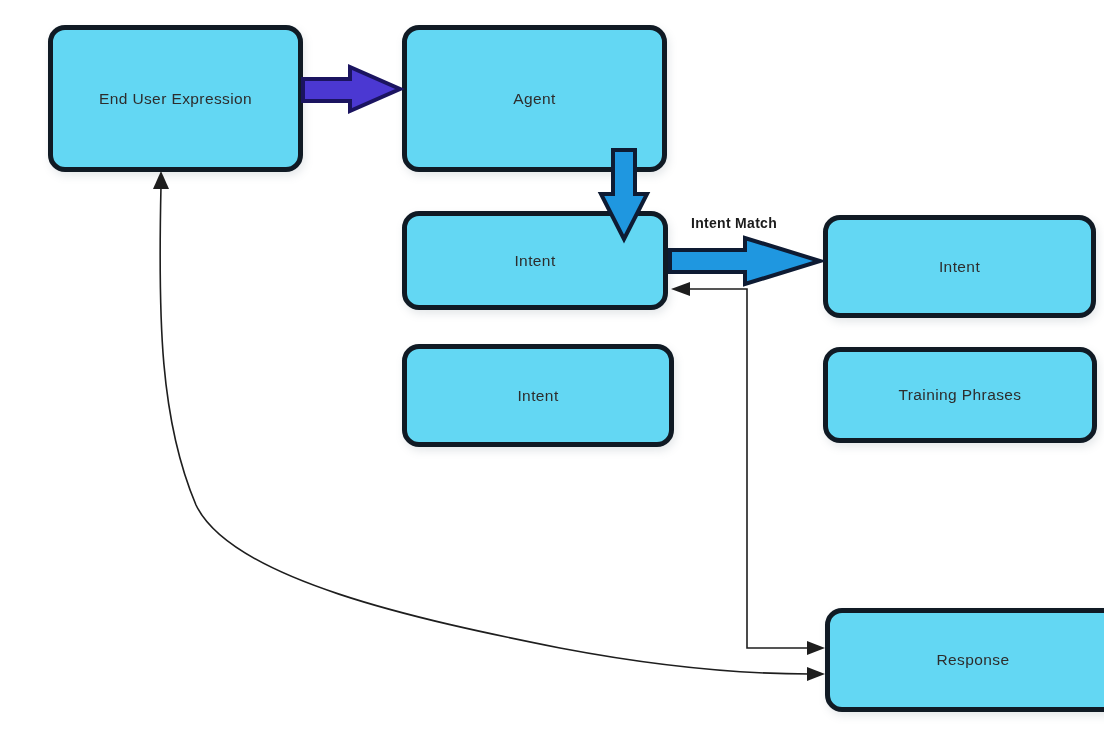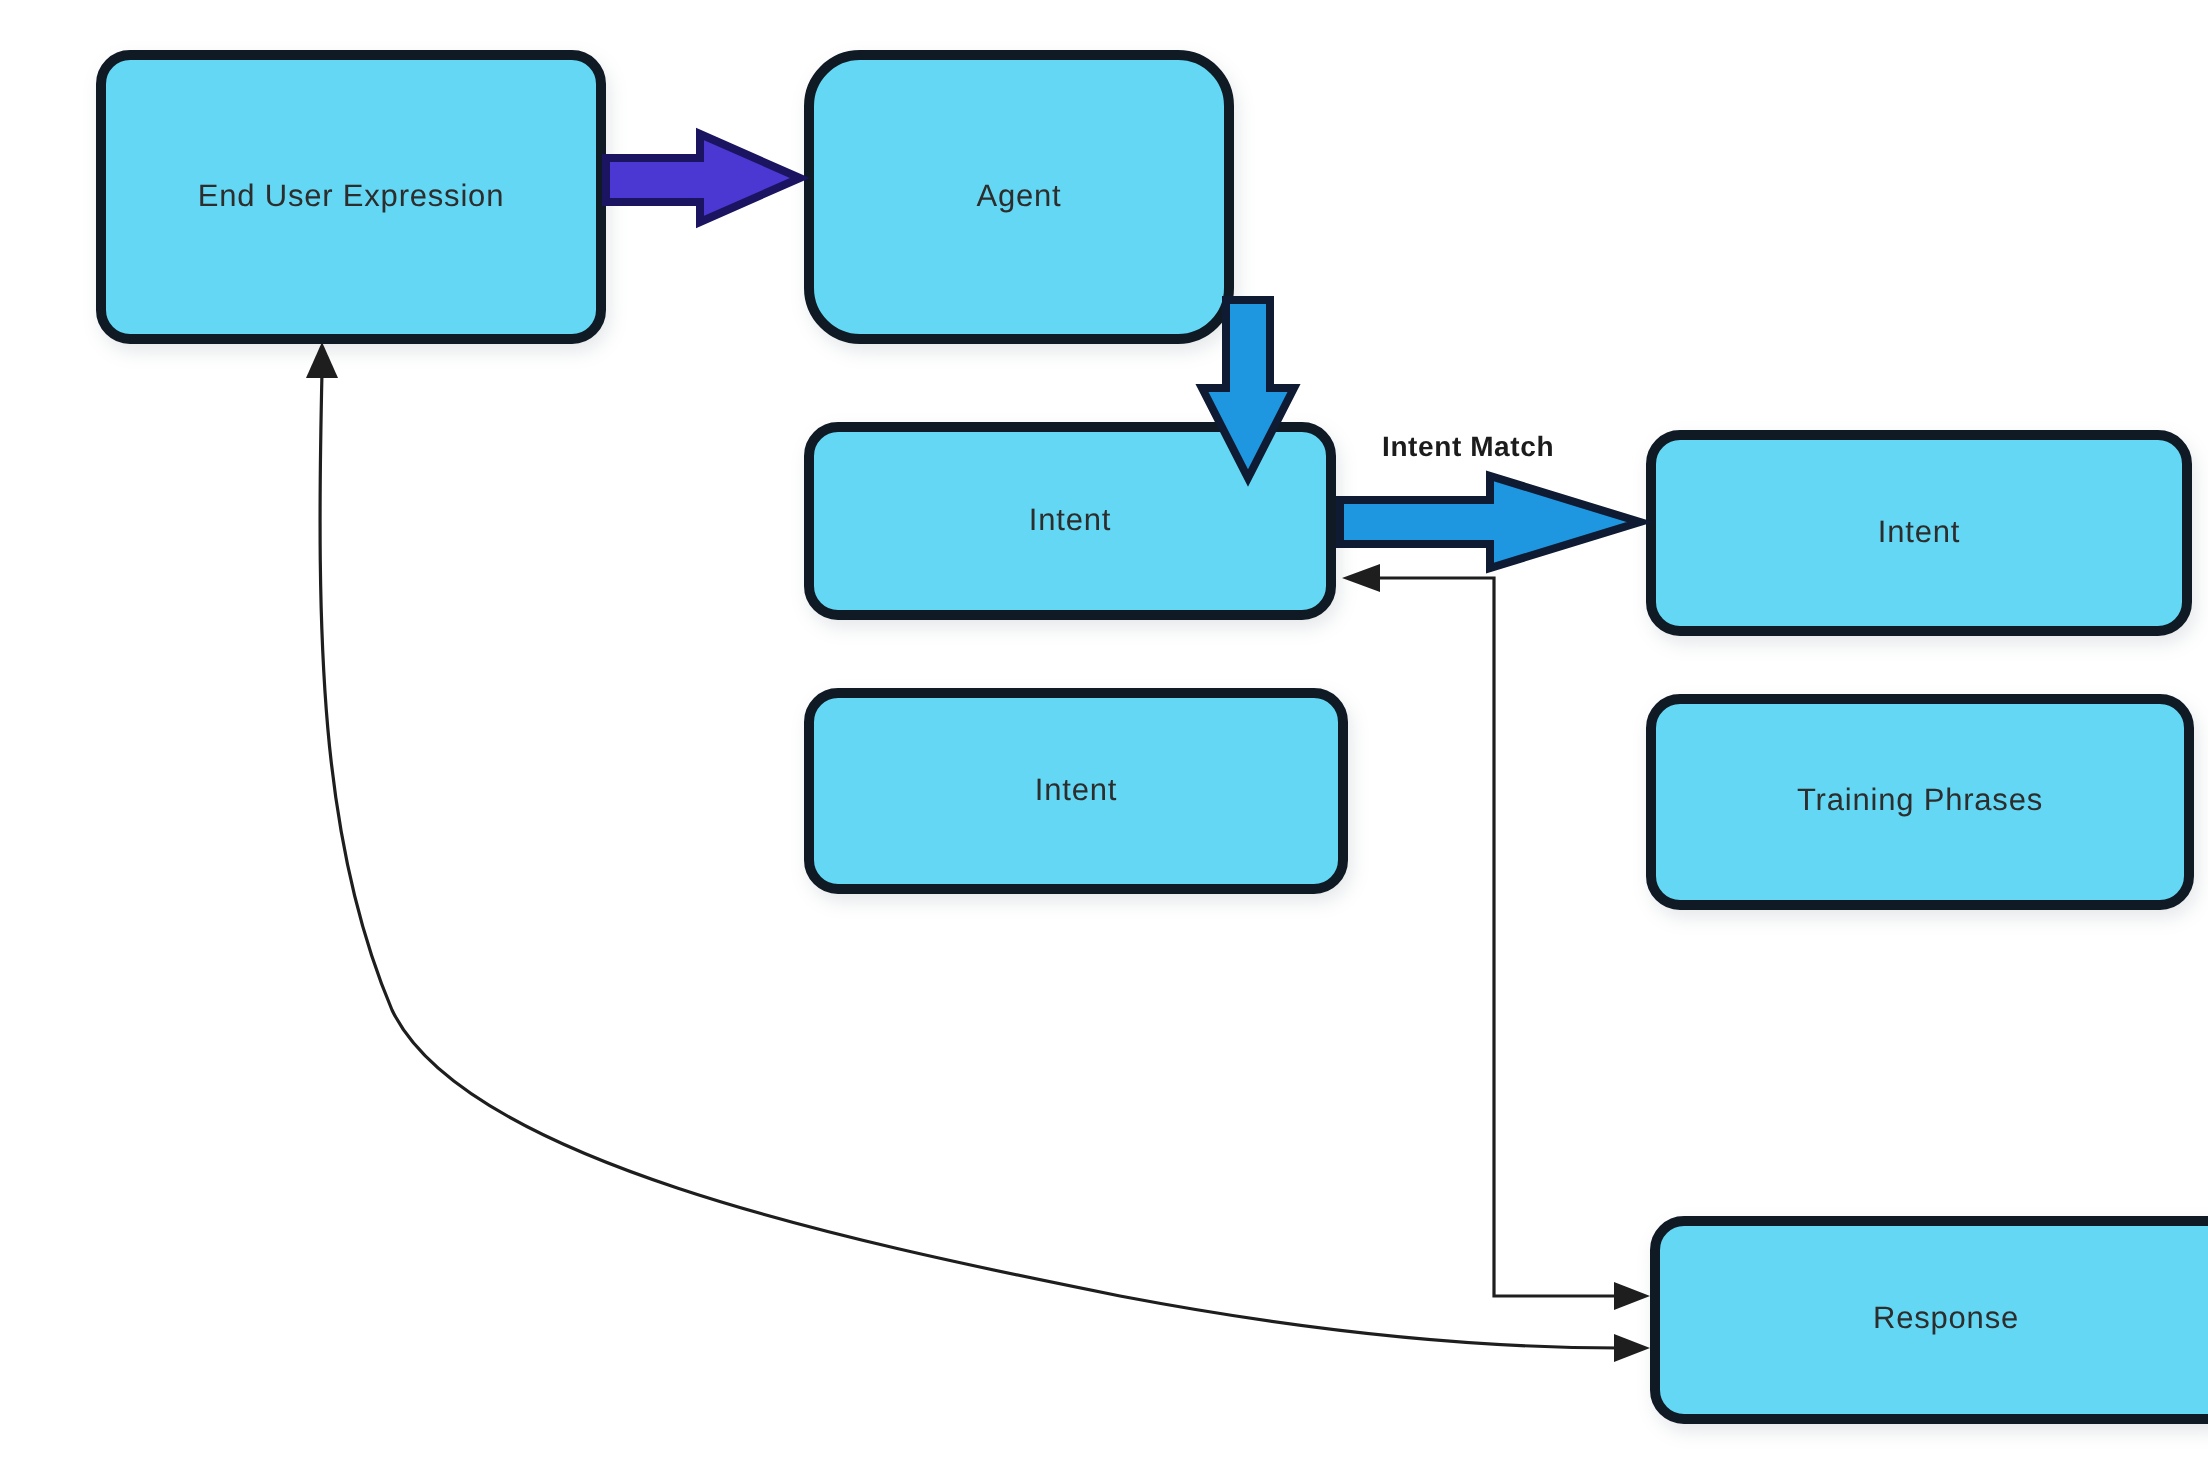--- a/index.html
+++ b/index.html
@@ -24,25 +24,25 @@
     display: flex;
     align-items: center;
     justify-content: center;
     color: var(--text);
     font-size: 15.5px;
     letter-spacing: 0.4px;
     box-shadow: 2px 4px 9px rgba(110, 130, 140, 0.18);
     text-align: center;
   }
   .node-end-user-expression { left: 48px;  top: 25px;  width: 255px; height: 147px; }
-  .node-agent               { left: 402px; top: 25px;  width: 215px; height: 147px; border-radius: 28px; }
+  .node-agent               { left: 402px; top: 25px;  width: 265px; height: 147px; }
   .node-intent-matched      { left: 402px; top: 211px; width: 266px; height: 99px;  }
   .node-intent-alt          { left: 402px; top: 344px; width: 272px; height: 103px; }
   .node-intent-selected     { left: 823px; top: 215px; width: 273px; height: 103px; }
-  .node-training-phrases    { left: 823px; top: 347px; width: 274px; height: 108px; }
+  .node-training-phrases    { left: 823px; top: 347px; width: 274px; height: 96px; }
   .node-action-parameters   { left: 823px; top: 478px; width: 277px; height: 101px; }
   .node-response            { left: 825px; top: 608px; width: 296px; height: 104px; }
 
   .edge-label {
     position: absolute;
     left: 691px;
     top: 215px;
     width: 104px;
     color: var(--label_text);
     font-size: 14px;

